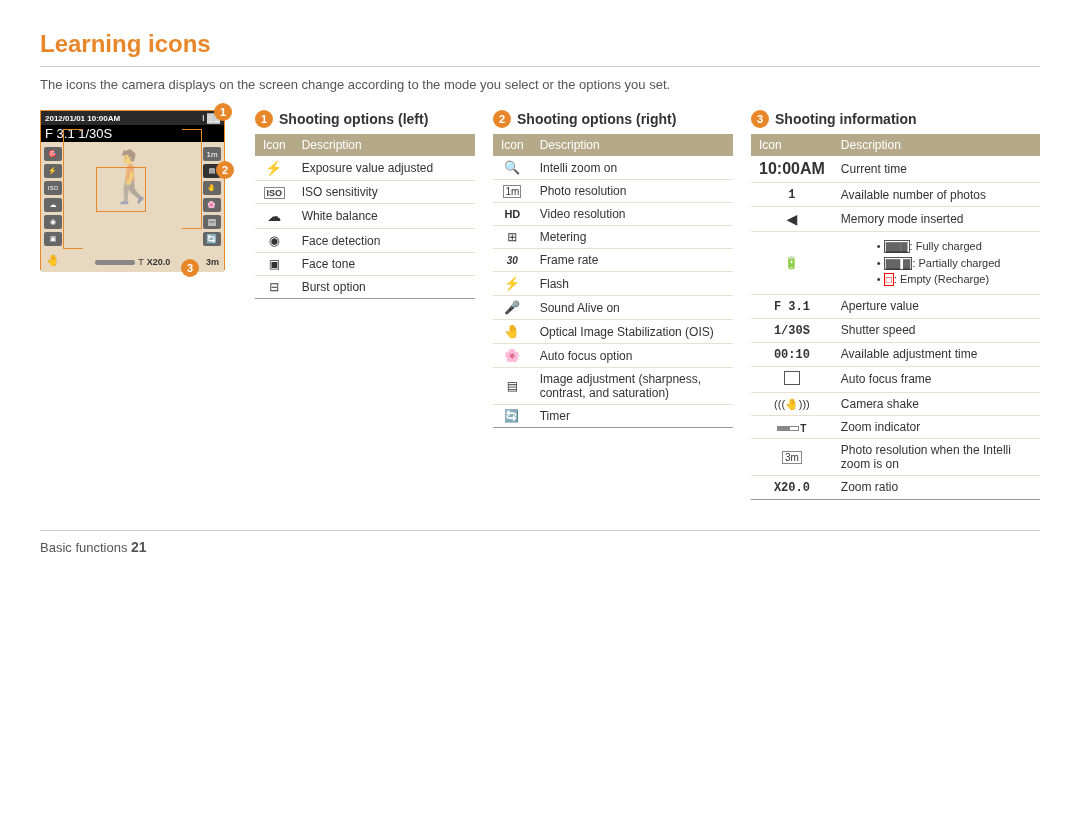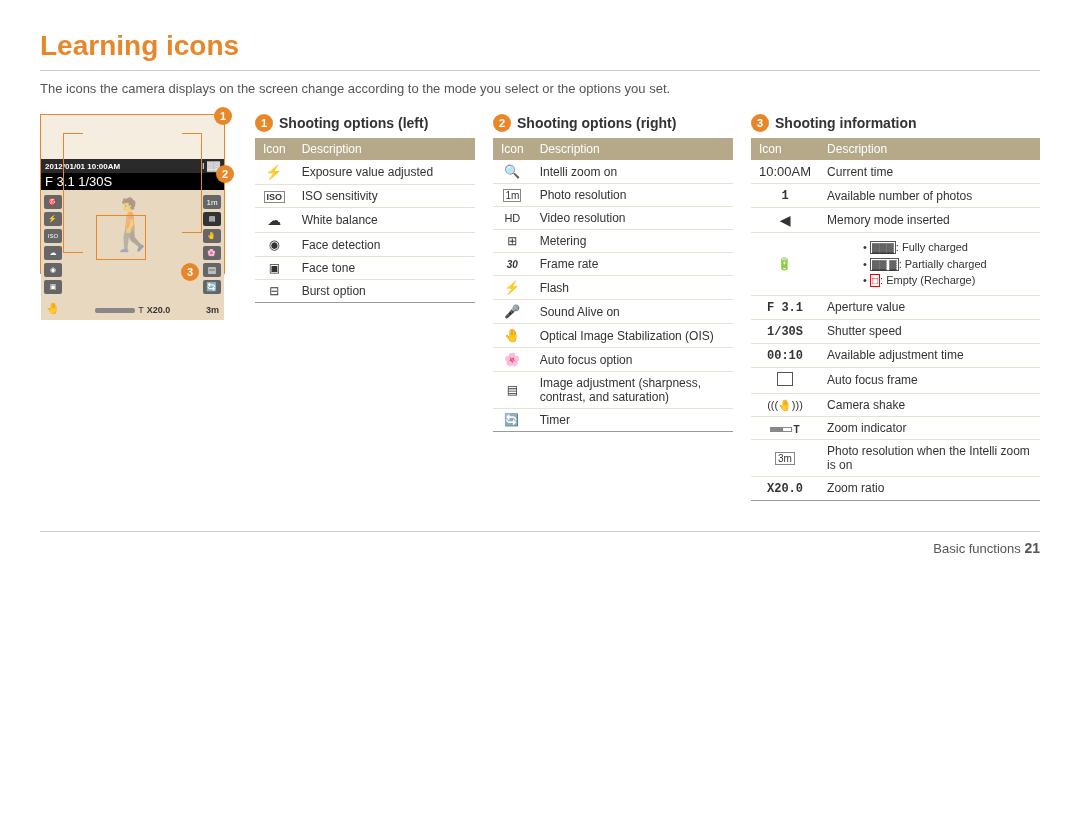--- a/index.html
+++ b/index.html
@@ -11,21 +11,21 @@
       font-size: 13px;
       color: #333;
       overflow: hidden;
     }
 
     .page {
       padding: 30px 40px;
     }
 
     .title {
-      font-size: 28px;
+      font-size: 24px;
       color: #e8872a;
       font-weight: bold;
       border-bottom: 1px solid #ccc;
       padding-bottom: 8px;
       margin-bottom: 10px;
     }
 
     .subtitle {
       font-size: 13px;
       color: #555;
@@ -53,21 +53,20 @@
     }
 
     .camera-top-bar {
       background: #2a2a2a;
       color: #fff;
       padding: 2px 4px;
       font-size: 9px;
       display: flex;
       justify-content: space-between;
       align-items: center;
-      margin-top: 44px;
     }
 
     .camera-top-bar .date { font-weight: bold; font-size: 8px; }
     .camera-top-bar .battery { font-size: 9px; }
 
     .camera-body {
       position: relative;
       width: 100%;
       height: 130px;
       background: #e8d8c0;
@@ -276,43 +275,43 @@
     }
 
     
     .bold-date {
       font-weight: bold;
       font-size: 12px;
       letter-spacing: -0.5px;
     }
 
     .bold-time {
-      font-weight: normal;
-      font-size: 13px;
+      font-weight: bold;
+      font-size: 16px;
     }
 
     .bold-mono {
       font-weight: bold;
       font-family: 'Courier New', monospace;
       font-size: 12px;
     }
 
     .bullet-list {
       list-style: none;
       padding: 2px 0;
       margin-left: 36px;
     }
 
     .bullet-list li {
       font-size: 11px;
       line-height: 1.5;
     }
 
     .footer {
-      text-align: right;
+      text-align: left;
       margin-top: 30px;
       font-size: 13px;
       color: #555;
       border-top: 1px solid #ccc;
       padding-top: 8px;
     }
 
     .footer-num {
       font-weight: bold;
       font-size: 14px;
@@ -442,21 +441,21 @@
           <tbody>
             <tr>
               <td class="icon-cell"><span style="font-size:13px;">🔍</span></td>
               <td>Intelli zoom on</td>
             </tr>
             <tr>
               <td class="icon-cell"><span style="font-size:10px;border:1px solid #888;padding:0 1px;">1m</span></td>
               <td>Photo resolution</td>
             </tr>
             <tr>
-              <td class="icon-cell"><span style="font-size:11px;font-weight:normal;color:#333;">HD</span></td>
+              <td class="icon-cell"><span style="font-size:11px;font-weight:bold;color:#333;">HD</span></td>
               <td>Video resolution</td>
             </tr>
             <tr>
               <td class="icon-cell"><span style="font-size:12px;">⊞</span></td>
               <td>Metering</td>
             </tr>
             <tr>
               <td class="icon-cell"><span style="font-size:10px;font-weight:bold;font-style:italic;">30</span></td>
               <td>Frame rate</td>
             </tr>

